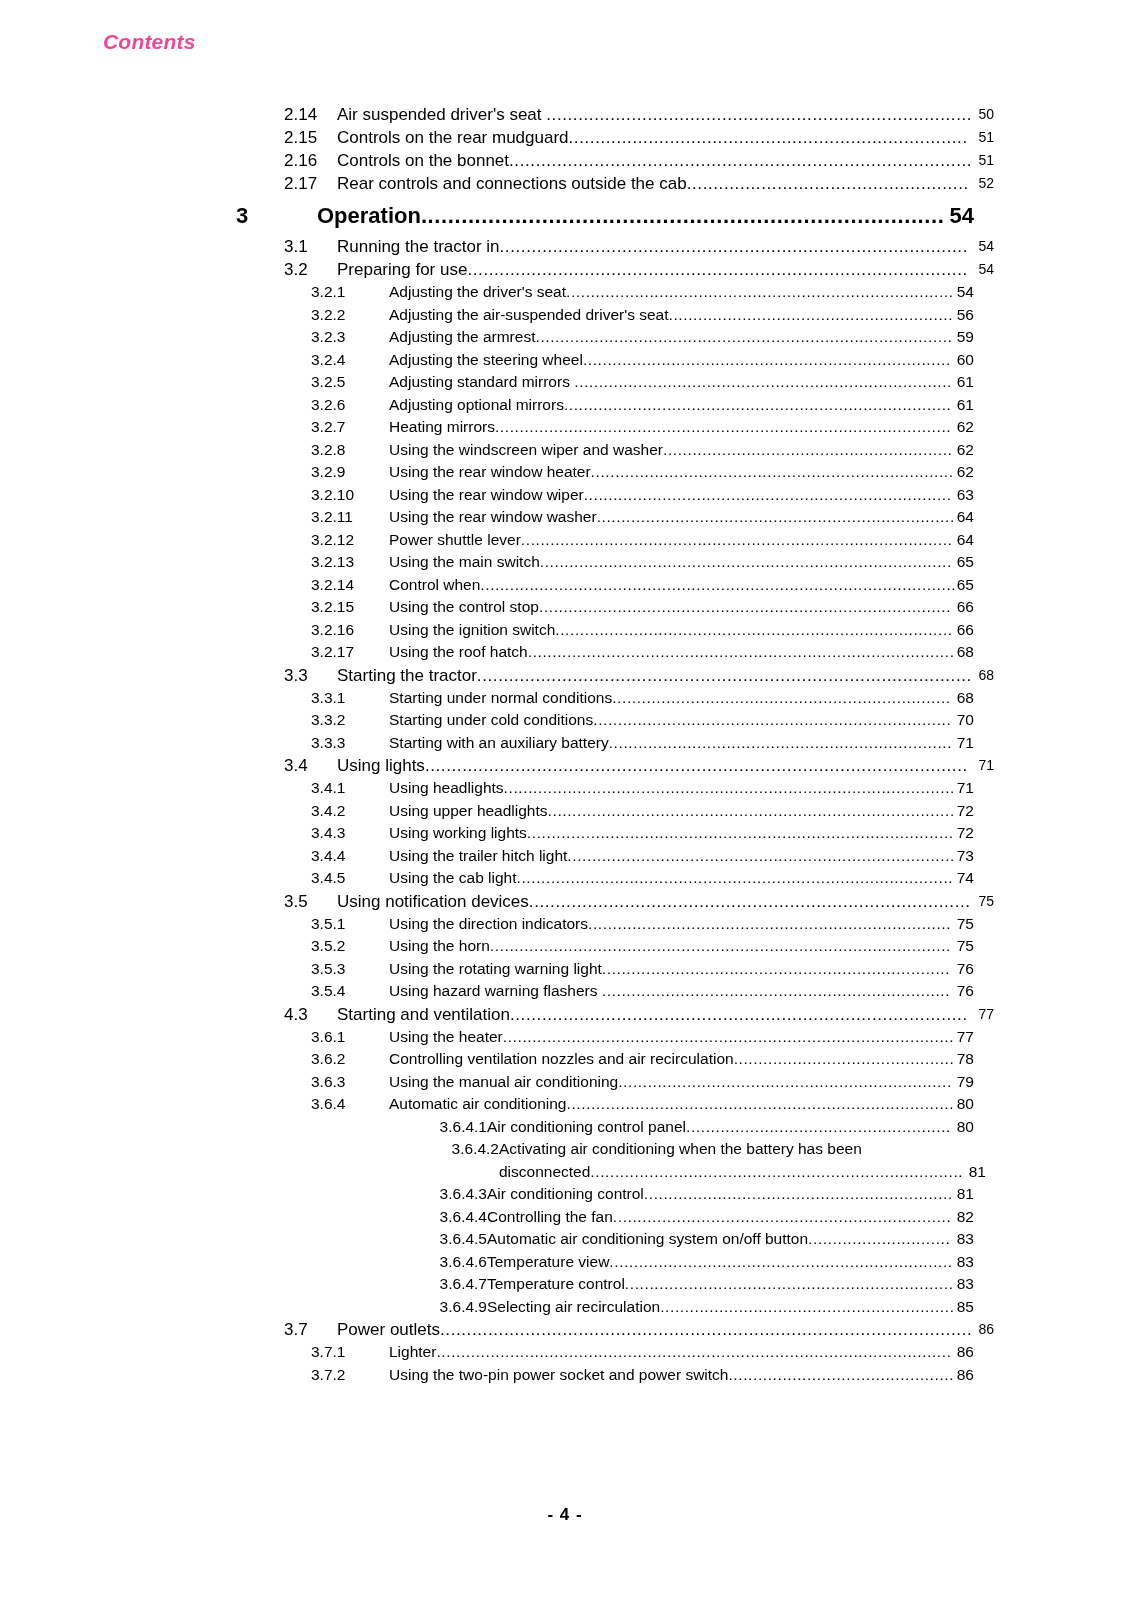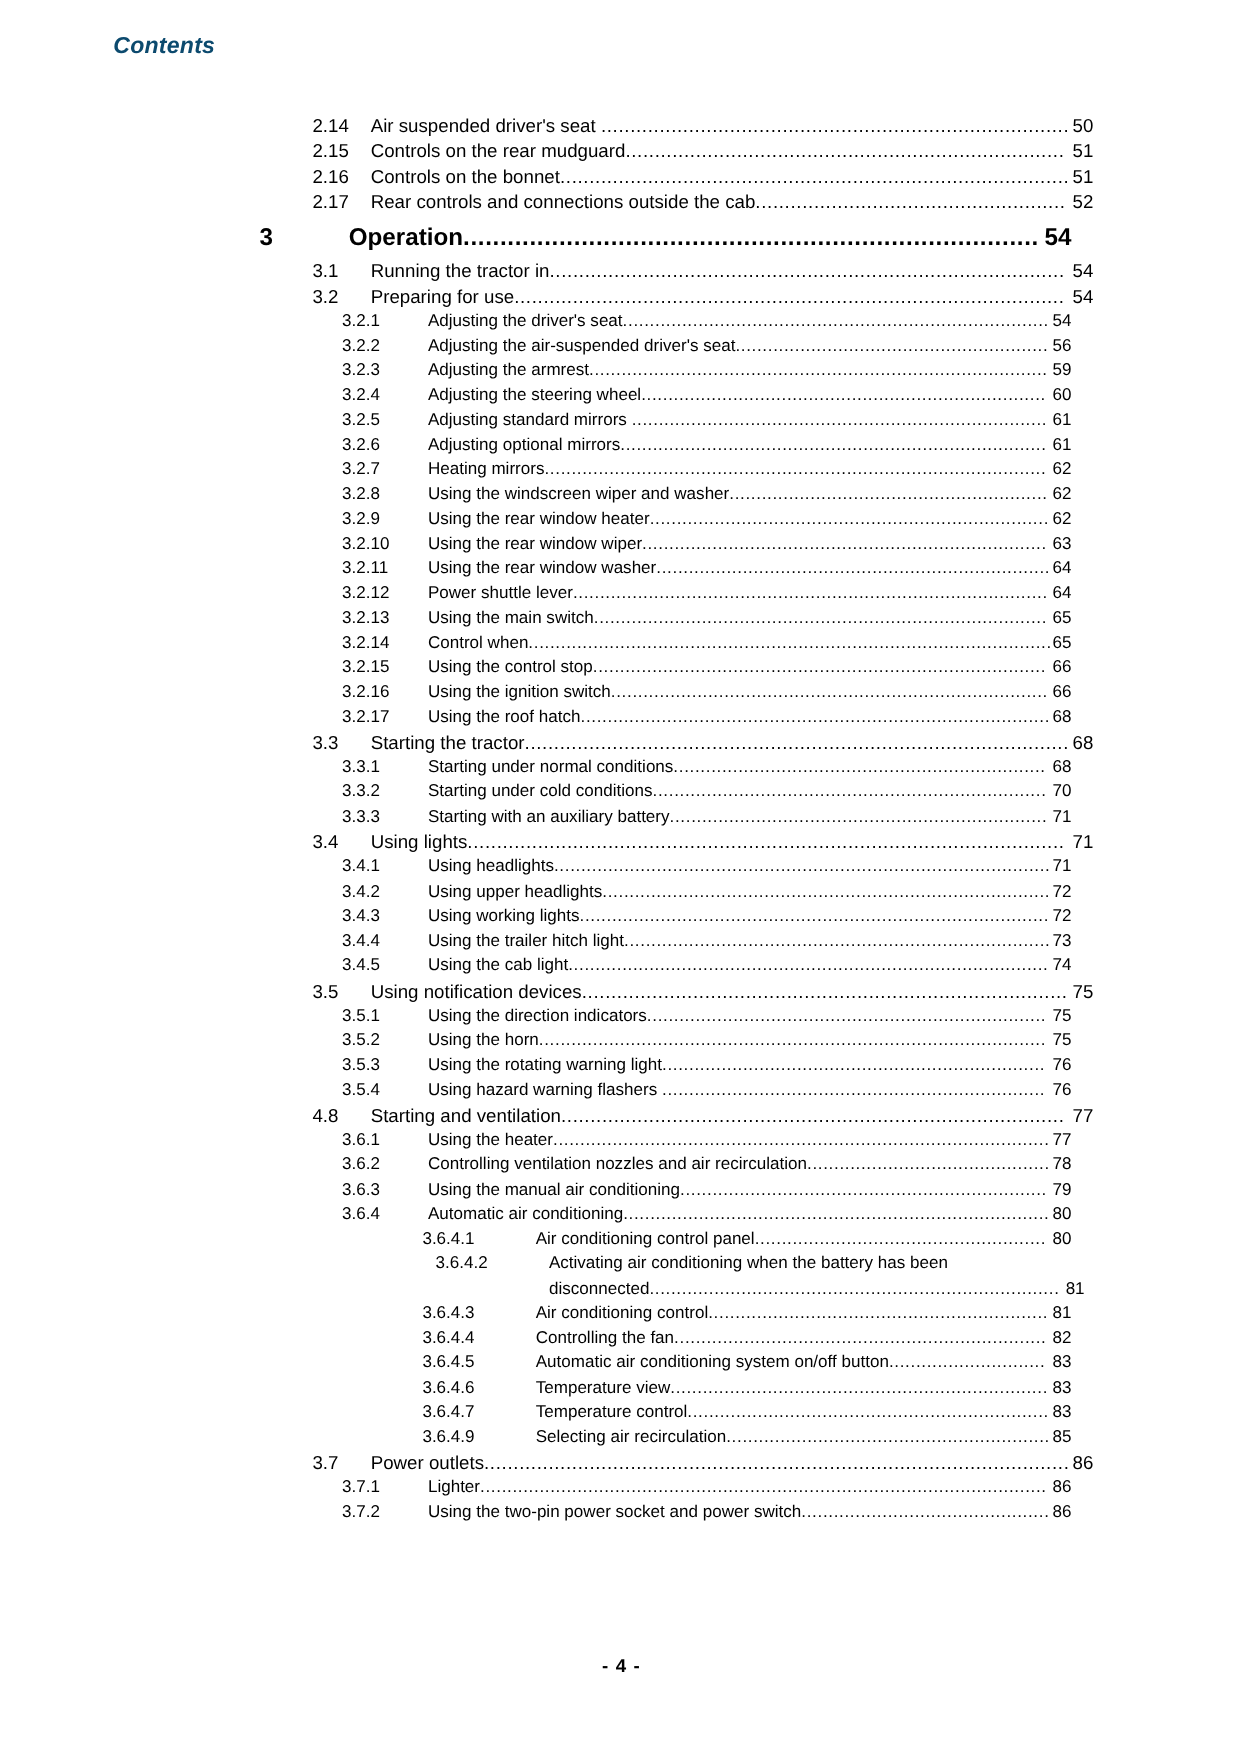--- a/index.html
+++ b/index.html
@@ -23,21 +23,21 @@
   }
 
   
   .header {
     position: absolute;
     left: 103px;
     top: 30px;
     font-size: 21px;
     font-style: italic;
     font-weight: bold;
-    color: #0c4a6e;
+    color: #ec4899;
     letter-spacing: 0.2px;
   }
 
   
   .toc {
     position: absolute;
     left: 0;
     top: 103px;
     width: 1130px;
   }
@@ -120,21 +120,21 @@
     width: 53px;
     font-size: 17px;
     line-height: 23px;
   }
   .lvl2 .body-cell {
     width: 657px;
     font-size: 17px;
     line-height: 23px;
   }
   .lvl2 .pg {
-    font-size: 17px;
+    font-size: 14px;
     line-height: 23px;
   }
 
   
   .lvl3 {
     height: 22.5px;
   }
   .lvl3 .num {
     margin-left: 311px;
     width: 78px;
@@ -143,20 +143,21 @@
     width: 585px;
   }
 
   
   .lvl4 {
     height: 22.5px;
   }
   .lvl4 .num {
     margin-left: 384px;
     width: 103px;
+    text-align: right;
   }
   .lvl4 .body-cell {
     width: 487px;
   }
   
   .lvl4.wrap {
     height: 45px;
     margin-left: 12px;
   }
   .lvl4.wrap .body-cell {
@@ -218,21 +219,21 @@
       <div class="toc-entry lvl3"><span class="num">3.4.1</span><span class="body-cell"><span class="title">Using headlights</span><span class="leader">............................................................................................</span><span class="pg">71</span></span></div>
       <div class="toc-entry lvl3"><span class="num">3.4.2</span><span class="body-cell"><span class="title">Using upper headlights</span><span class="leader">...................................................................................</span><span class="pg">72</span></span></div>
       <div class="toc-entry lvl3"><span class="num">3.4.3</span><span class="body-cell"><span class="title">Using working lights</span><span class="leader">.......................................................................................</span><span class="pg">72</span></span></div>
       <div class="toc-entry lvl3"><span class="num">3.4.4</span><span class="body-cell"><span class="title">Using the trailer hitch light</span><span class="leader">...............................................................................</span><span class="pg">73</span></span></div>
       <div class="toc-entry lvl3"><span class="num">3.4.5</span><span class="body-cell"><span class="title">Using the cab light</span><span class="leader">.........................................................................................</span><span class="pg">74</span></span></div>
       <div class="toc-entry lvl2"><span class="num">3.5</span><span class="body-cell"><span class="title">Using notification devices</span><span class="leader">...................................................................................</span><span class="pg">75</span></span></div>
       <div class="toc-entry lvl3"><span class="num">3.5.1</span><span class="body-cell"><span class="title">Using the direction indicators</span><span class="leader">..........................................................................</span><span class="pg">75</span></span></div>
       <div class="toc-entry lvl3"><span class="num">3.5.2</span><span class="body-cell"><span class="title">Using the horn</span><span class="leader">..............................................................................................</span><span class="pg">75</span></span></div>
       <div class="toc-entry lvl3"><span class="num">3.5.3</span><span class="body-cell"><span class="title">Using the rotating warning light</span><span class="leader">.......................................................................</span><span class="pg">76</span></span></div>
       <div class="toc-entry lvl3"><span class="num">3.5.4</span><span class="body-cell"><span class="title">Using hazard warning flashers </span><span class="leader">.......................................................................</span><span class="pg">76</span></span></div>
-      <div class="toc-entry lvl2"><span class="num">4.8</span><span class="body-cell"><span class="title">Starting and ventilation</span><span class="leader">......................................................................................</span><span class="pg">77</span></span></div>
+      <div class="toc-entry lvl2"><span class="num">4.3</span><span class="body-cell"><span class="title">Starting and ventilation</span><span class="leader">......................................................................................</span><span class="pg">77</span></span></div>
       <div class="toc-entry lvl3"><span class="num">3.6.1</span><span class="body-cell"><span class="title">Using the heater</span><span class="leader">............................................................................................</span><span class="pg">77</span></span></div>
       <div class="toc-entry lvl3"><span class="num">3.6.2</span><span class="body-cell"><span class="title">Controlling ventilation nozzles and air recirculation</span><span class="leader">.............................................</span><span class="pg">78</span></span></div>
       <div class="toc-entry lvl3"><span class="num">3.6.3</span><span class="body-cell"><span class="title">Using the manual air conditioning</span><span class="leader">....................................................................</span><span class="pg">79</span></span></div>
       <div class="toc-entry lvl3"><span class="num">3.6.4</span><span class="body-cell"><span class="title">Automatic air conditioning</span><span class="leader">...............................................................................</span><span class="pg">80</span></span></div>
       <div class="toc-entry lvl4"><span class="num">3.6.4.1</span><span class="body-cell"><span class="title">Air conditioning control panel</span><span class="leader">......................................................</span><span class="pg">80</span></span></div>
       <div class="toc-entry lvl4 wrap"><span class="num">3.6.4.2</span><span class="body-cell"><span class="title">Activating air conditioning when the battery has been disconnected</span><span class="leader">............................................................................</span><span class="pg">81</span></span></div>
       <div class="toc-entry lvl4"><span class="num">3.6.4.3</span><span class="body-cell"><span class="title">Air conditioning control</span><span class="leader">...............................................................</span><span class="pg">81</span></span></div>
       <div class="toc-entry lvl4"><span class="num">3.6.4.4</span><span class="body-cell"><span class="title">Controlling the fan</span><span class="leader">.....................................................................</span><span class="pg">82</span></span></div>
       <div class="toc-entry lvl4"><span class="num">3.6.4.5</span><span class="body-cell"><span class="title">Automatic air conditioning system on/off button</span><span class="leader">.............................</span><span class="pg">83</span></span></div>
       <div class="toc-entry lvl4"><span class="num">3.6.4.6</span><span class="body-cell"><span class="title">Temperature view</span><span class="leader">......................................................................</span><span class="pg">83</span></span></div>

